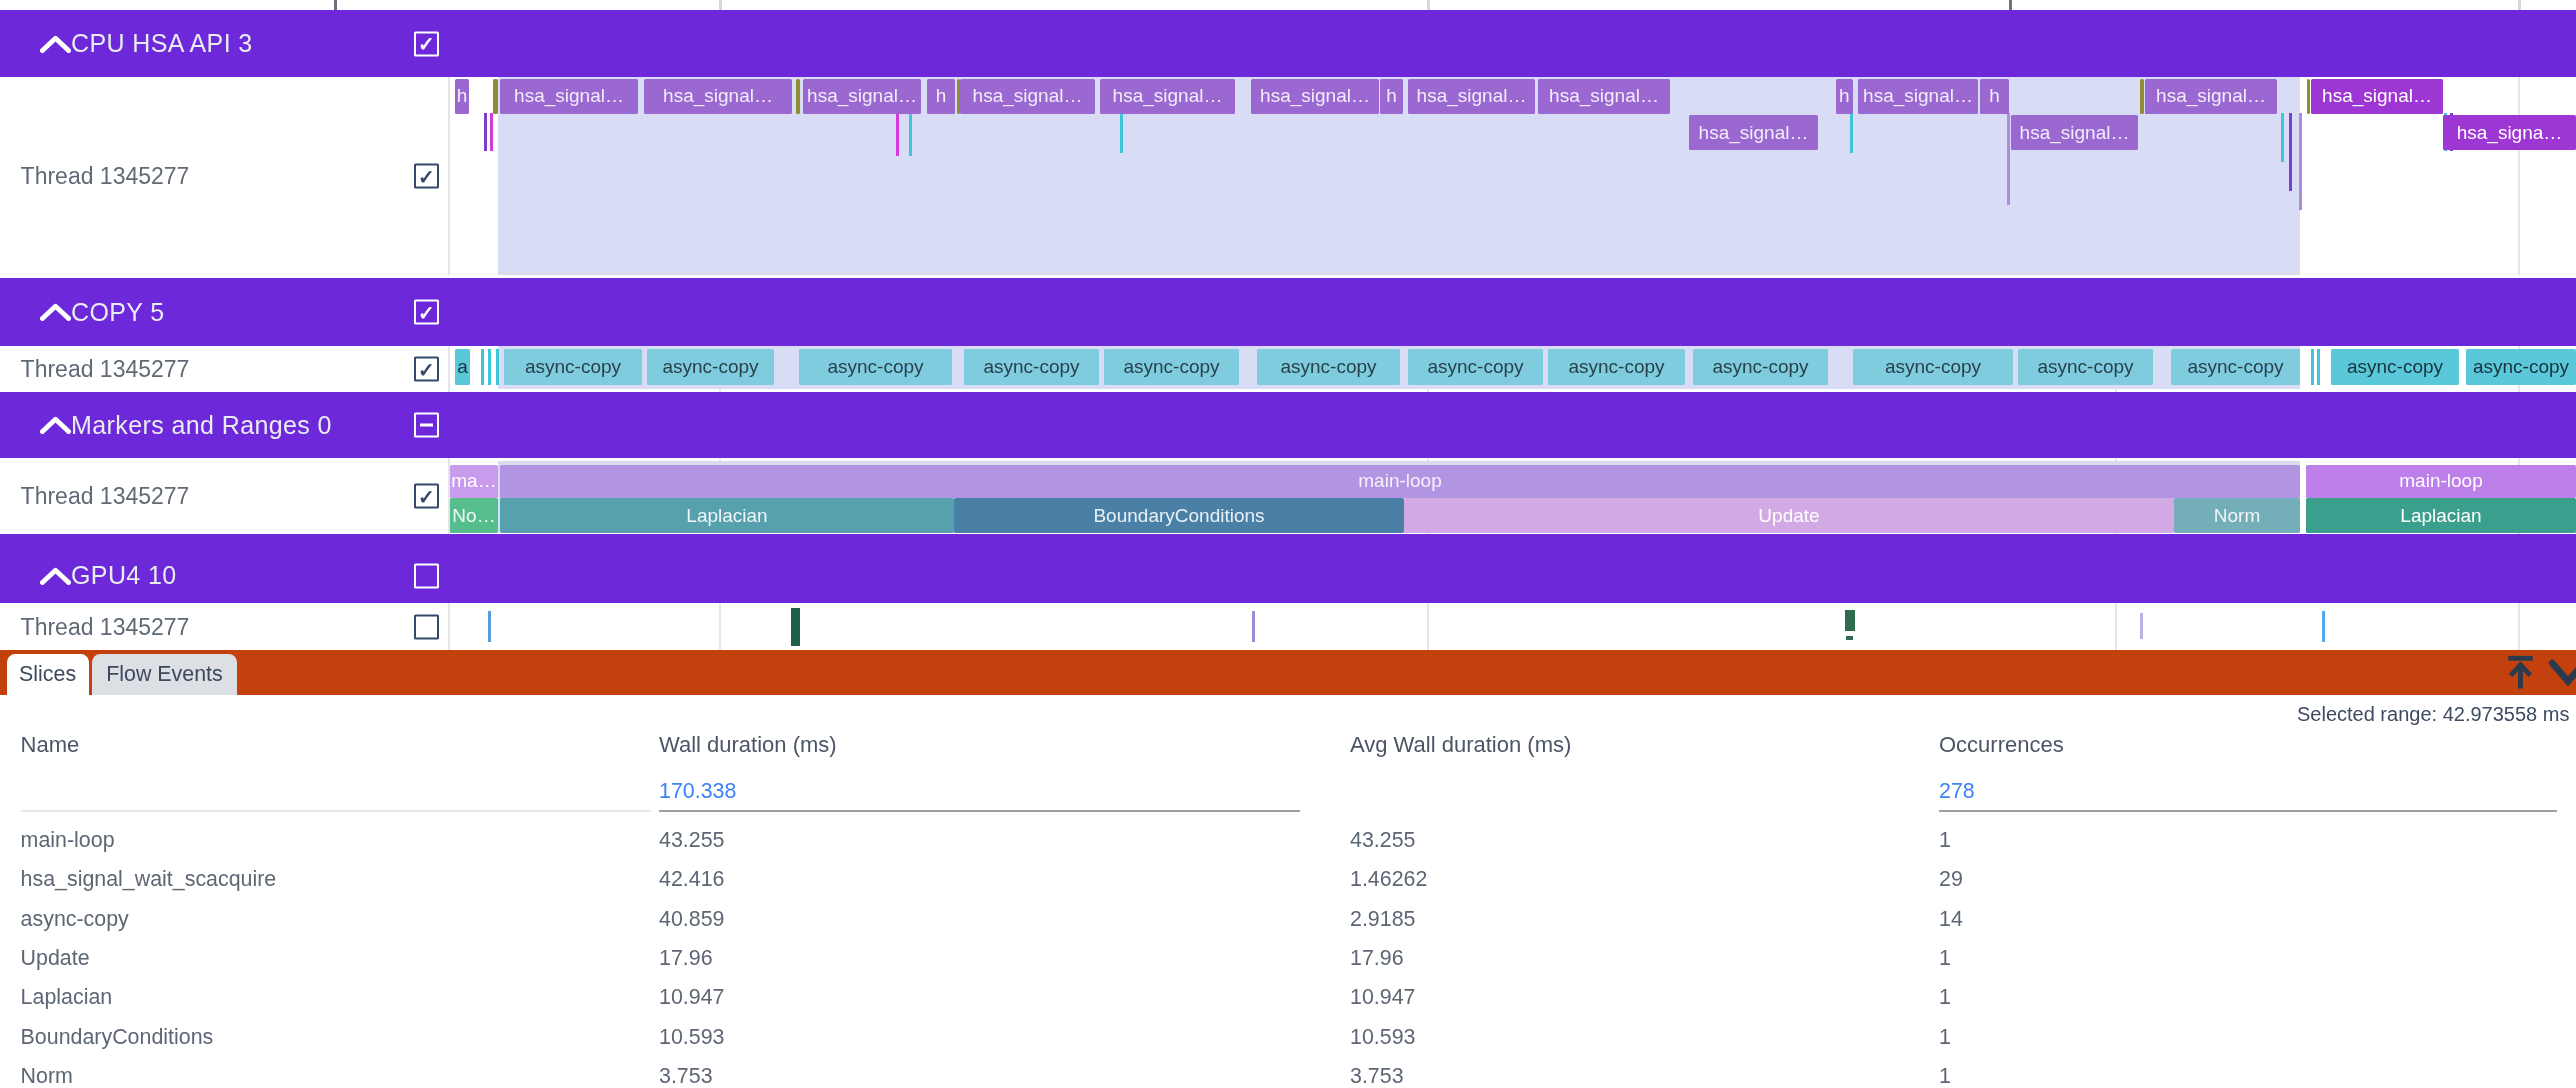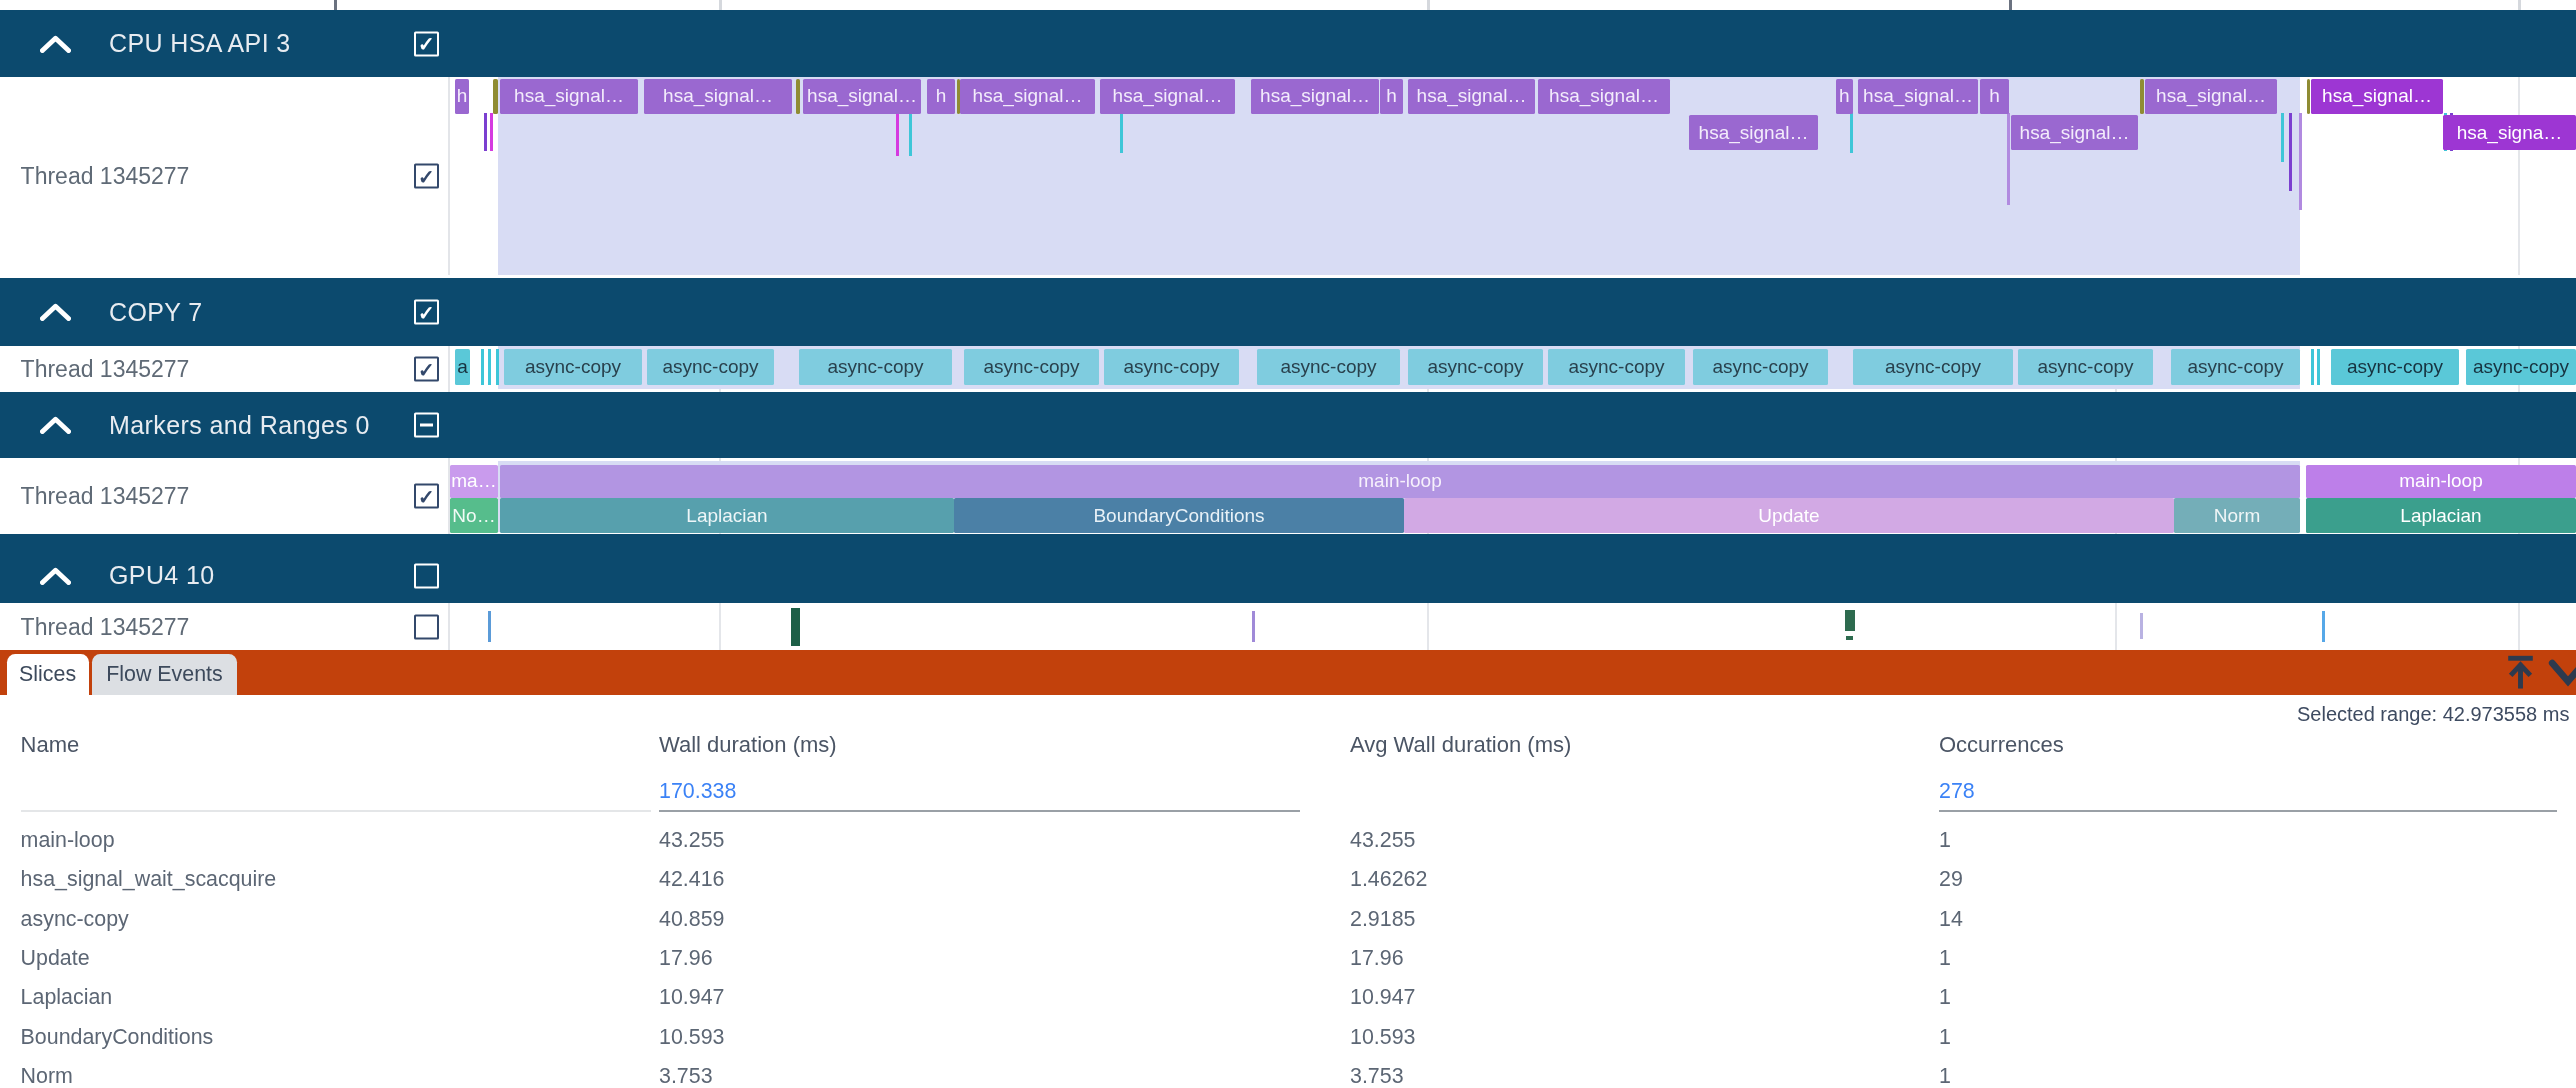--- a/index.html
+++ b/index.html
@@ -5,21 +5,21 @@
   html,body{margin:0;padding:0;background:#fff;}
   .app{position:relative;width:2576px;height:1089px;overflow:hidden;
        font-family:"Liberation Sans",sans-serif;background:#fff;}
   .band{position:absolute;left:0;right:0;}
 
   
   #strip{top:0;height:10px;background:#ffffff;}
   .striptick{position:absolute;top:0;width:2.5px;height:10px;}
 
   
-  .secheader{background:#0c4a6e;display:flex;align-items:center;padding-left:40px;gap:38px;}
+  .secheader{background:#6d28d9;display:flex;align-items:center;padding-left:40px;}
   .sectitle{font-size:25px;color:#e8ecf1;letter-spacing:0.4px;}
   .chev{display:flex;align-items:center;}
 
   
   .cb{position:absolute;left:414px;top:50%;transform:translateY(-50%);
       width:25px;height:25px;box-sizing:border-box;border:2.5px solid #fff;border-radius:1.6px;
       display:flex;align-items:center;justify-content:center;}
   .cb.light{border-color:#fff;color:#fff;}
   .cb.dark{border-color:#33486b;color:#33486b;}
   .cb.checked::after{content:"✓";font-size:20px;font-weight:bold;line-height:1;}
@@ -140,21 +140,21 @@
     </div>
     <div class="pdivider"></div>
   </div>
 
   <div class="band secheader" id="h-copy" style="top:278px;height:68px;">
     <span class="chev">
       <svg width="31" height="18" viewBox="0 0 38 22">
           <path d="M3 19 L19 4 L35 19" stroke="#fff" stroke-width="6" fill="none" stroke-linecap="round" stroke-linejoin="round"></path>
         </svg>
     </span>
-    <span class="sectitle">COPY 7</span>
+    <span class="sectitle">COPY 5</span>
     <span class="cb light checked"></span>
   </div>
 
   <div class="band trow" id="r-copy" style="top:346px;height:46px;">
     <div class="timeline" id="tl-copy">
       <div class="sel" style="top: 0px; height: 43px; left: 498px; width: 1802px;"></div>
       <div class="lane" id="copy-lane" style="top:3.3px;height:36px;">
           <div class="slice" style="left: 455px; width: 15px; background: rgb(90, 200, 216); color: rgb(23, 51, 64);">a</div>
           <div class="slice" style="left: 504px; width: 138px; background: rgb(127, 204, 223); color: rgb(41, 65, 77);">async-copy</div>
           <div class="slice" style="left: 647px; width: 127px; background: rgb(127, 204, 223); color: rgb(41, 65, 77);">async-copy</div>

